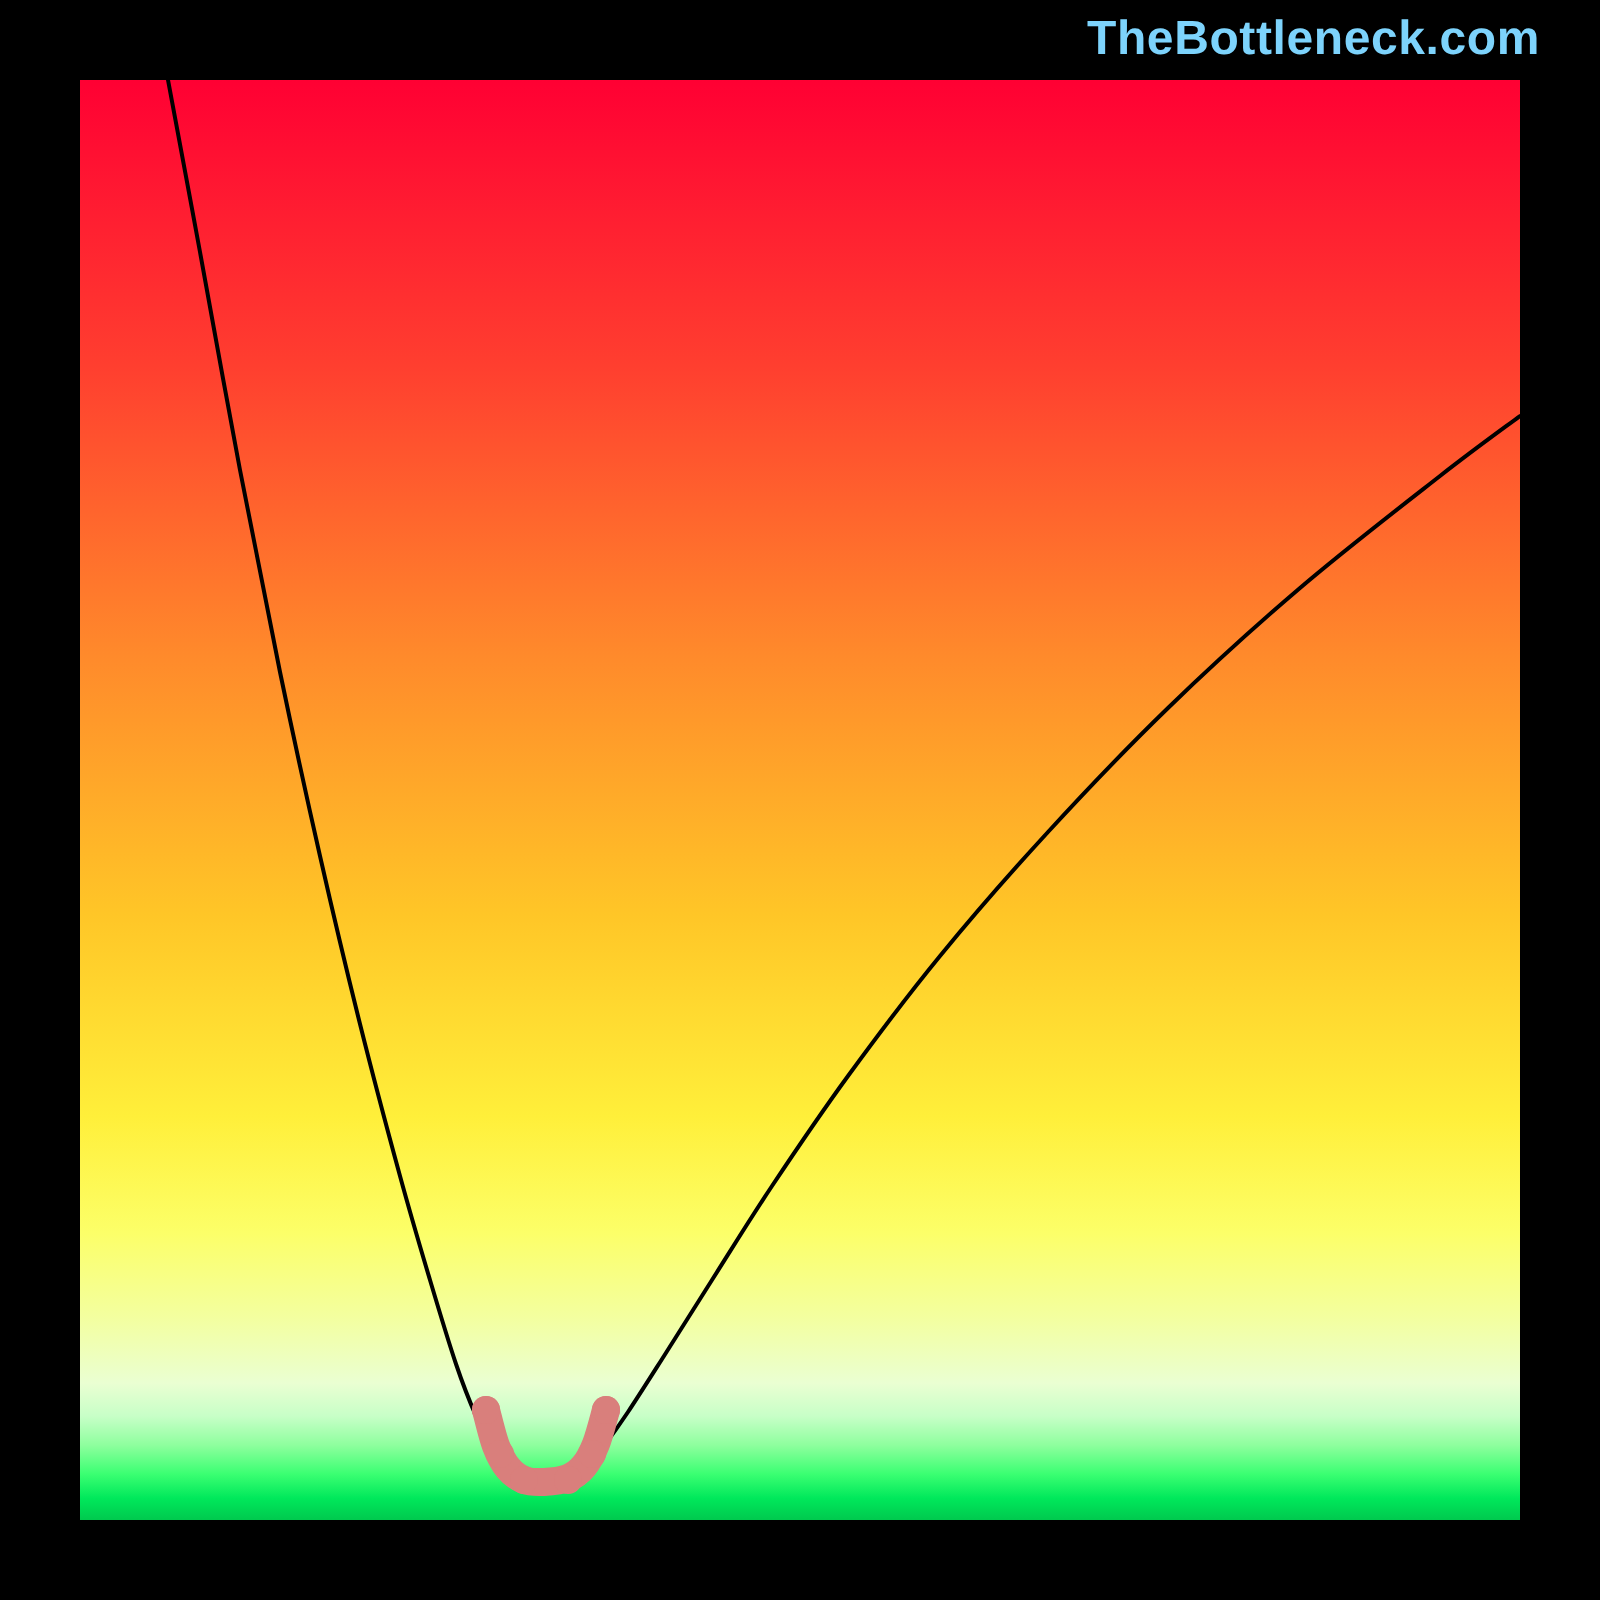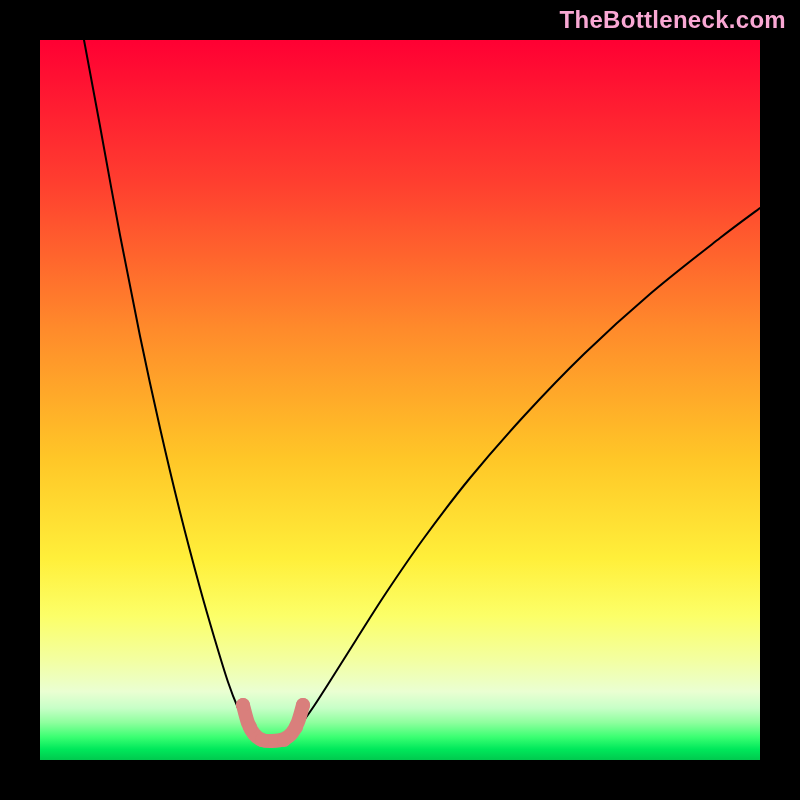--- a/index.html
+++ b/index.html
@@ -1,17 +1,17 @@
 <!DOCTYPE html>
 <html><head>
 <meta charset="utf-8">
 <style>
   html,body{margin:0;padding:0;width:800px;height:800px;overflow:hidden;background:#fff}
   .frame{position:relative;width:800px;height:800px;background:#000}
-  .watermark{position:absolute;top:6px;right:14px;font:24px Arial,Helvetica,sans-serif;color:#f9a8d4;letter-spacing:.3px;z-index:5;font-weight:550}
+  .watermark{position:absolute;top:6px;right:30px;font:24px Arial,Helvetica,sans-serif;color:#7dd3fc;letter-spacing:.3px;z-index:5;font-weight:550}
   .plot{position:absolute;left:40px;top:40px;width:720px;height:720px;overflow:hidden}
   .bg{width:100%;height:100%;display:block}
   .curves{position:absolute;left:0;top:0;width:720px;height:720px}
 </style>
 </head>
 <body>
 
 <div class="frame">
   <div class="watermark">TheBottleneck.com</div>
   <div class="plot">

